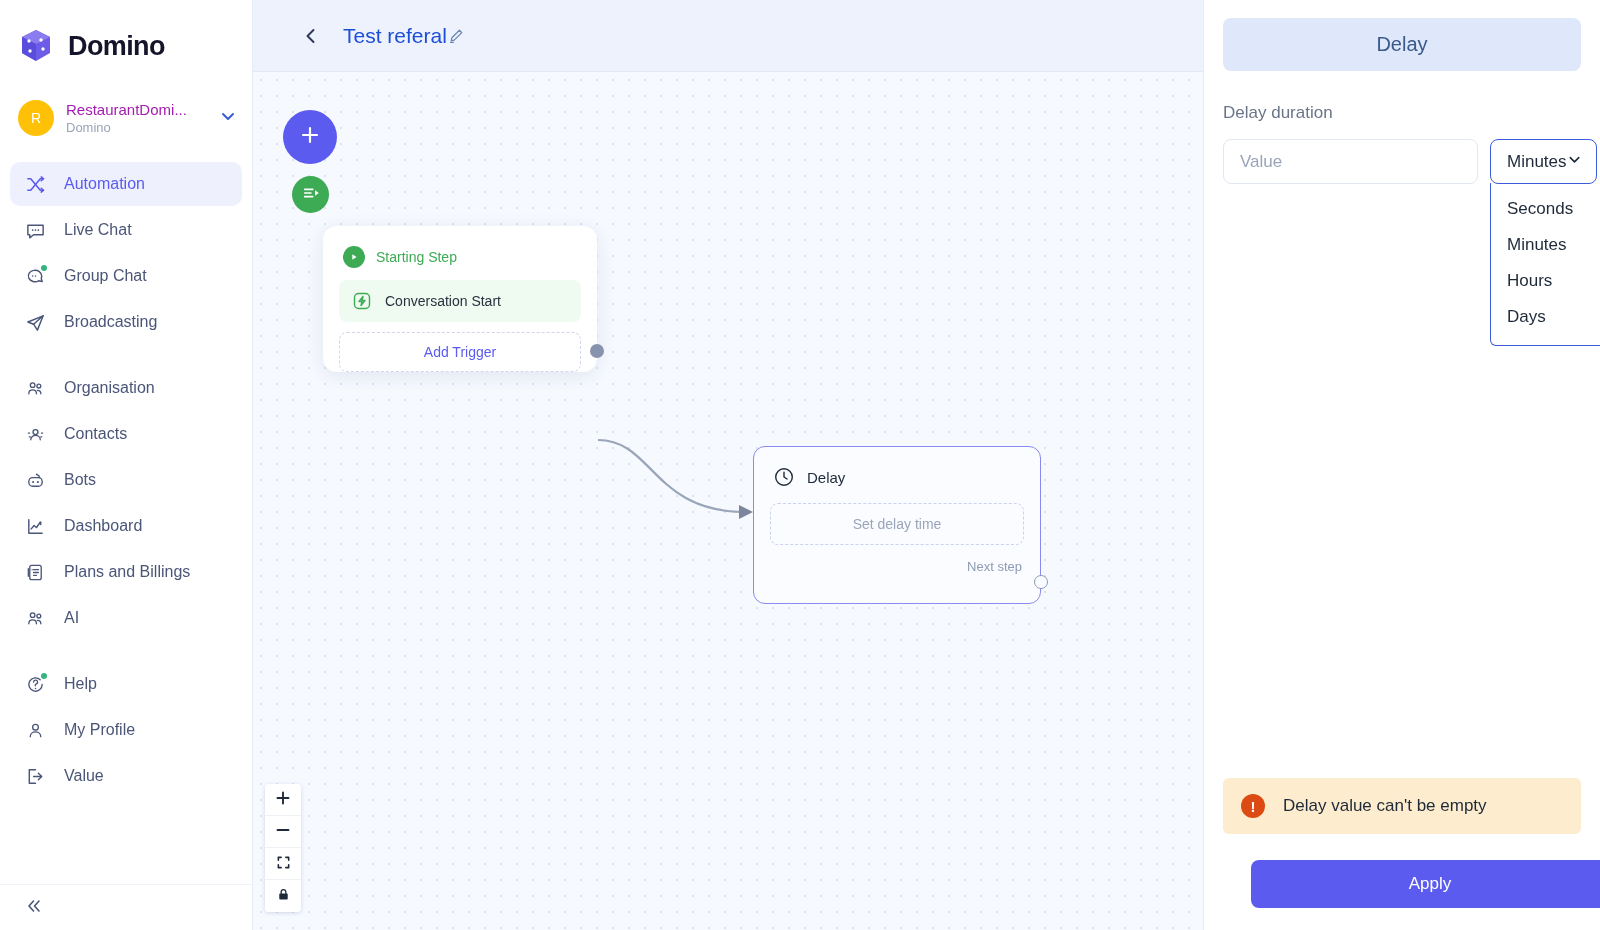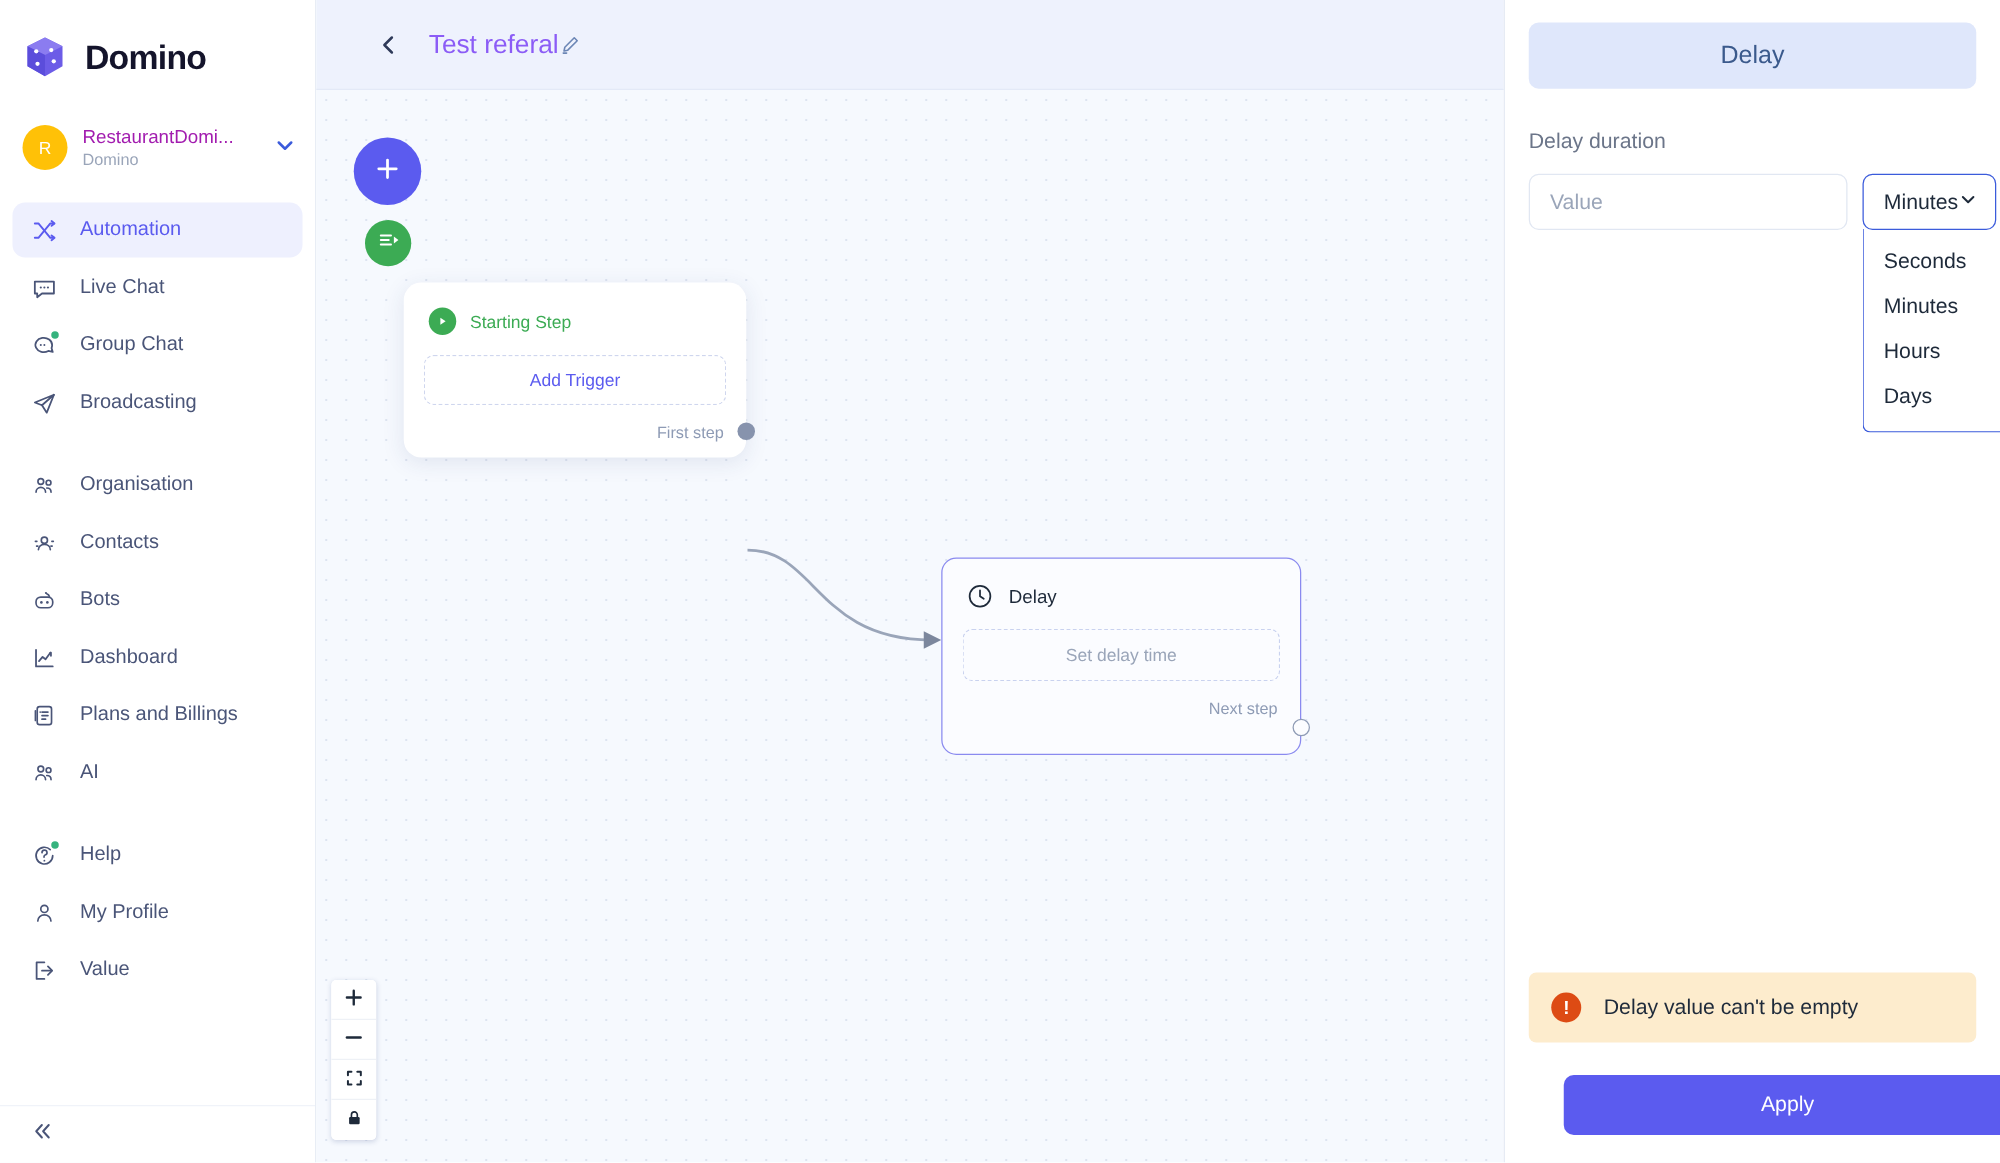--- a/index.html
+++ b/index.html
@@ -70,21 +70,21 @@
   
   .main { flex: 1; position: relative; height: 930px; overflow: hidden; }
   .topbar {
     height: 72px; background: #eef2fd;
     display: flex; align-items: center;
     padding: 0 24px 0 48px; gap: 22px;
     border-bottom: 1px solid #e3e9f7;
     position: relative;
   }
   .back-btn { color: #2e3a59; cursor: pointer; display: flex; align-items: center; }
-  .flow-title { font-size: 21px; color: #8b5cf6; display: flex; align-items: center; }
+  .flow-title { font-size: 21px; color: #1d4ed8; display: flex; align-items: center; }
   .edit-icon { cursor: pointer; color: #6b86b5; display: flex; }
   .topbar-right { margin-left: auto; display: flex; align-items: center; gap: 14px; }
   .discard-btn {
     background: #ffffff; border: 1px solid #eceff5;
     color: #ef5a30; font-size: 17px;
     border-radius: 8px; padding: 12px 22px;
     white-space: nowrap; cursor: pointer;
   }
 
   
@@ -492,27 +492,33 @@
       <div class="node-start">
         <div class="node-start-head">
           <span class="play-badge">
             <svg width="12" height="12" viewBox="0 0 12 12">
                 <path d="M4.3 3.2l4.2 2.8-4.2 2.8z" fill="#ffffff"></path>
               </svg>
           </span>
           <span class="node-start-title">Starting Step</span>
         </div>
 
+        <div class="trigger-row">
+          <span class="tico">
+            <svg width="22" height="22" viewBox="0 0 22 22" fill="none" stroke="#3cab54" stroke-width="1.4" stroke-linejoin="round">
+                <rect x="3.5" y="3.5" width="15" height="15" rx="4"></rect>
+                <path d="M12 6.5l-4 5h3l-1 4 4-5h-3z"></path>
+              </svg>
+          </span>
+          <span class="lbl">Conversation Start</span>
+        </div>
 
 
         <div class="add-trigger">Add Trigger</div>
 
-        <div class="node-foot">
-          <span>First step</span>
-        </div>
         <span class="handle-filled"></span>
       </div>
 
       <div class="node-delay">
         <div class="node-delay-head">
           <span class="clock-ico">
             <svg width="24" height="24" viewBox="0 0 24 24" fill="none" stroke="#1e2a3a" stroke-width="1.4" stroke-linecap="round" stroke-linejoin="round">
                 <circle cx="12" cy="12" r="8.3"></circle>
                 <path d="M12 7.3V12l3 2"></path>
               </svg>

